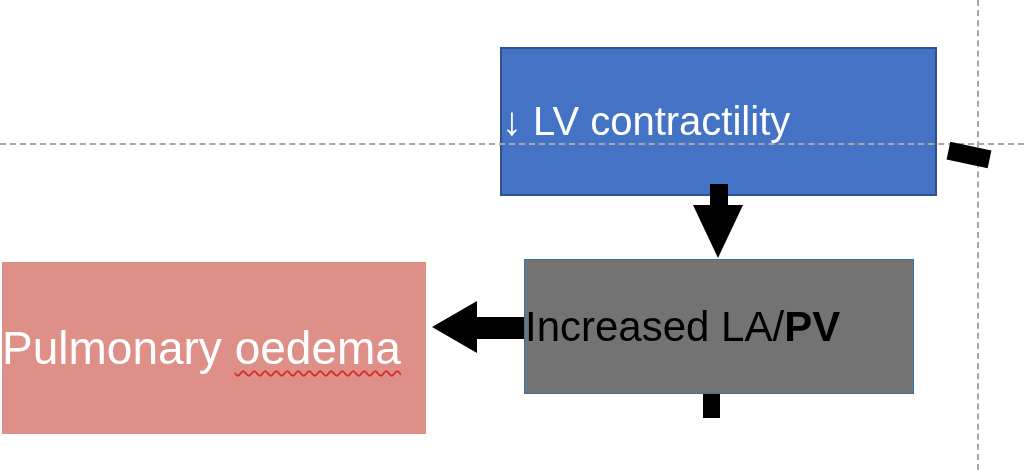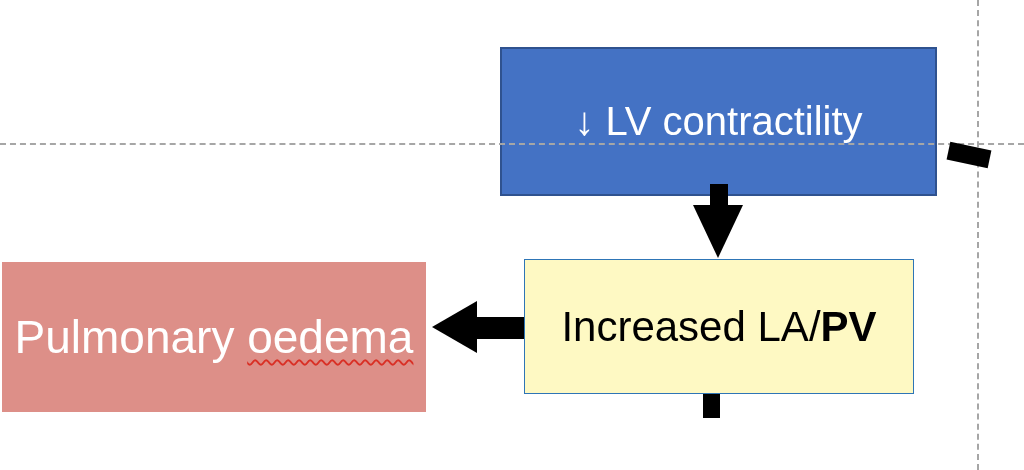--- a/index.html
+++ b/index.html
@@ -23,47 +23,47 @@
   }
   .guide-v {
     position: absolute;
     left: 977px; top: 0;
     height: 470px; width: 0;
     border-left: 2px dashed #A6A6A6;
     z-index: 5;
   }
 
   
-  .node { position: absolute; display: flex; align-items: center; justify-content: center; text-align: center; }
+  .node { position: absolute; display: flex; align-items: center; text-align: center; }
 
   .node-lv {
     left: 500px; top: 47px;
     width: 437px; height: 149px;
     background: #4472C4;
     border: 2px solid #2F528F;
     color: #ffffff;
     font-size: 40px;
     z-index: 1;
   }
 
   .node-lapv {
     left: 524px; top: 259px;
     width: 390px; height: 135px;
-    background: #fef9c3;
+    background: #737373;
     border: 1.5px solid #2E75B6;
     color: #000000;
     font-size: 42px;
     line-height: 1.28;
     z-index: 3;
   }
   .node-lapv .bold { font-weight: 700; }
 
   .node-oedema {
     left: 2px; top: 262px;
-    width: 424px; height: 150px;
+    width: 424px; height: 172px;
     background: #DD8F88;
     color: #ffffff;
     font-size: 46px;
     z-index: 1;
     white-space: nowrap;
   }
   .misspelled {
     text-decoration-line: underline;
     text-decoration-style: wavy;
     text-decoration-color: #D93025;

